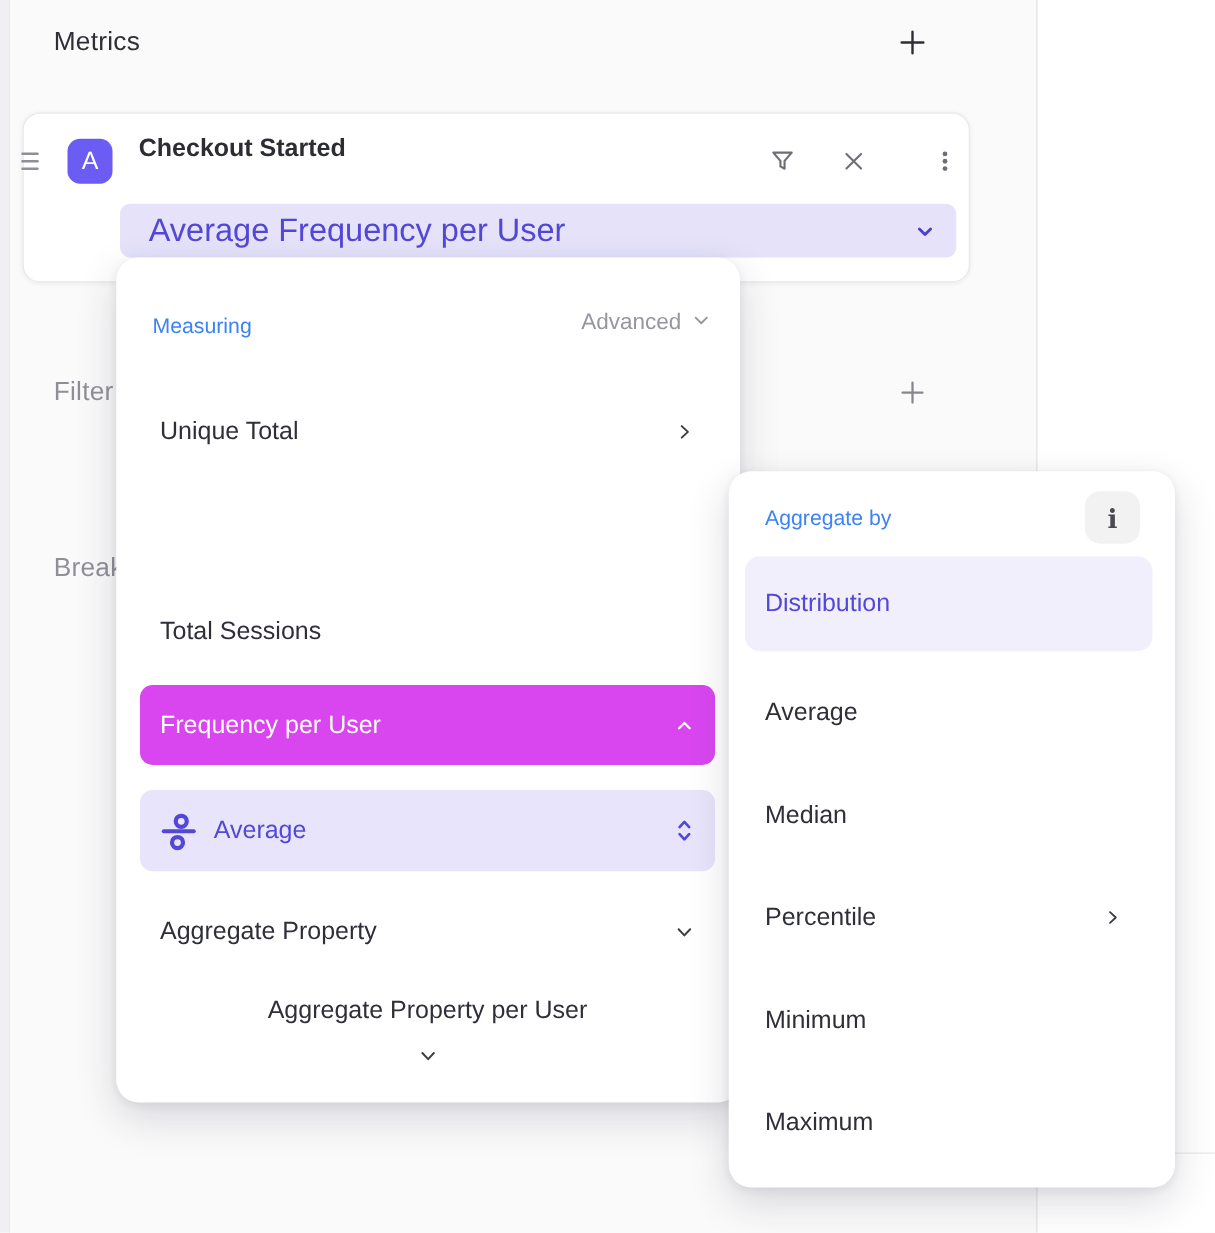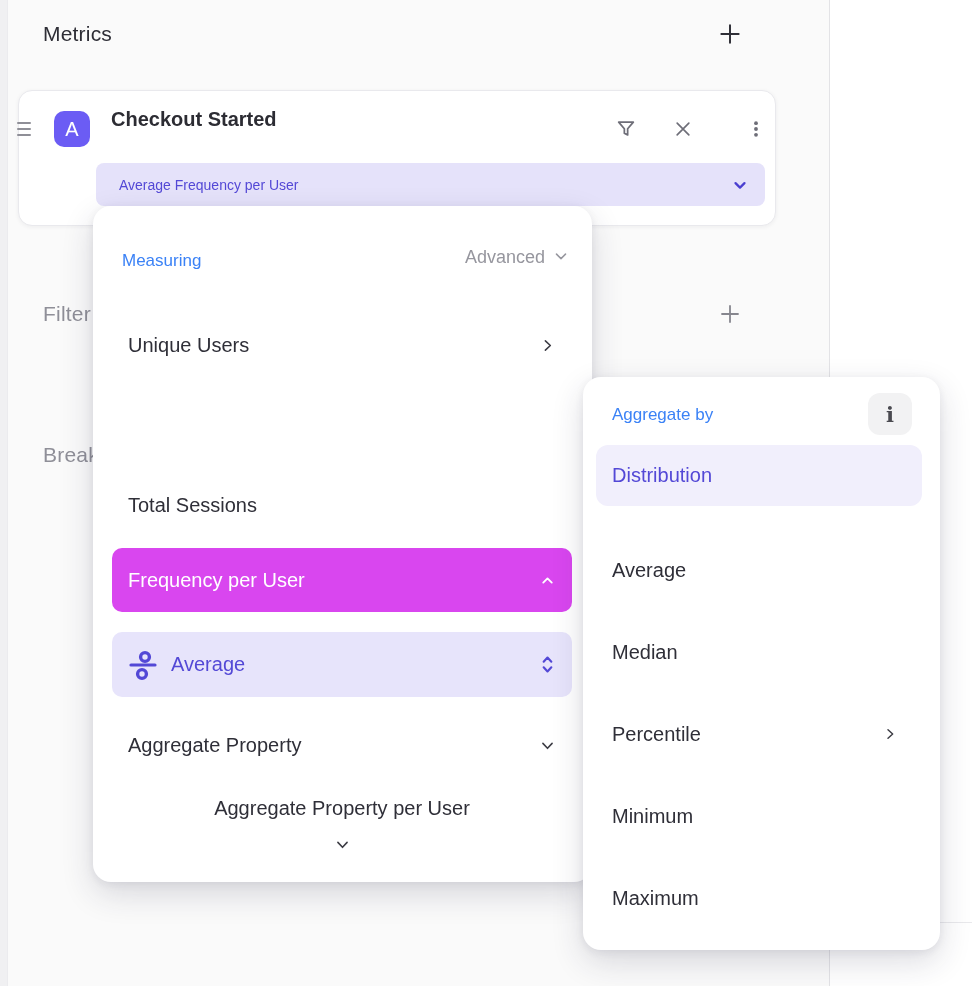--- a/index.html
+++ b/index.html
@@ -47,21 +47,21 @@
     color:#2c2c33; line-height:24px; }
   .card-icon { position:absolute; top:104px; width:24px; height:24px; display:flex;
     align-items:center; justify-content:center; color:#6e6e78; cursor:pointer;
     background:none; border:none; }
   .icon-funnel { left:595px; top:26px; }
   .icon-x { left:652px; top:26px; }
   .icon-kebab { left:725px; top:26px; }
   .measure-pill { position:absolute; left:77px; top:72px; width:669px; height:43px;
     background:#e5e2fa; border-radius:8px; display:flex; align-items:center;
     padding:0 16px 0 23px; cursor:pointer; border:none; }
-  .measure-pill .pill-label { font-size:14px; font-weight:500; color:#5348d6; }
+  .measure-pill .pill-label { font-size:26px; font-weight:500; color:#5348d6; }
   .measure-pill .pill-chev { margin-left:auto; color:#4a3fd0; display:flex; }
 
   
   .menu { position:absolute; background:#ffffff; border-radius:18px;
     box-shadow:0 12px 32px rgba(35,35,70,0.16), 0 2px 8px rgba(35,35,70,0.08); }
   .menu-measuring { left:93px; top:206px; width:499px; height:676px; z-index:5; }
   .menu-aggregate { left:583px; top:377px; width:357px; height:573px; z-index:6; }
 
   .menu-header { position:absolute; font-size:17px; font-weight:500; color:#3b82f6; }
   .mh-measuring { left:29px; top:45px; }
@@ -87,21 +87,21 @@
   .mm-frequency { top:342px; height:64px; background:#d946ef; color:#ffffff; }
   .mm-frequency .mi-chev { color:#ffffff; }
   .mm-average { top:426px; height:65px; background:#e7e4fb; color:#5348d6; }
   .mm-average .mi-chev { color:#5348d6; }
   .mm-average .mi-label { margin-left:13px; }
   .mm-aggprop { top:511px; }
   .mm-aggprop-user { top:591px;flex-direction:column; }
 
   
   .am-row { left:13px; width:326px; height:56px; padding:0 24px 0 16px; border-radius:12px; }
-  .am-distribution { top:68px; height:61px; background:#f1effc; color:#5348d6; }
+  .am-distribution { top:68px; height:76px; background:#f1effc; color:#5348d6; }
   .am-average { top:165px; }
   .am-median { top:247px;justify-content:flex-end; }
   .am-percentile { top:329px; }
   .am-minimum { top:411px; }
   .am-maximum { top:493px; }
 
   svg { display:block; }
 </style>
 </head>
 <body>
@@ -172,21 +172,21 @@
     <button class="advanced-toggle">
       <span>Advanced</span>
       <span>
         <svg width="18" height="18" viewBox="0 0 24 24">
             <path d="M6 9.5l6 6 6-6" stroke="currentColor" stroke-width="2" stroke-linecap="round" stroke-linejoin="round" fill="none"></path>
           </svg>
       </span>
     </button>
 
     <button class="menu-item mm-row mm-unique">
-      <span class="mi-label">Unique Users</span>
+      <span class="mi-label">Unique Total</span>
       <span class="mi-chev">
         <svg width="17" height="17" viewBox="0 0 24 24">
             <path d="M9 5.5l7 6.5-7 6.5" stroke="currentColor" stroke-width="2.2" stroke-linecap="round" stroke-linejoin="round" fill="none"></path>
           </svg>
       </span>
     </button>
 
 
     <button class="menu-item mm-row mm-sessions">
       <span class="mi-label">Total Sessions</span>

